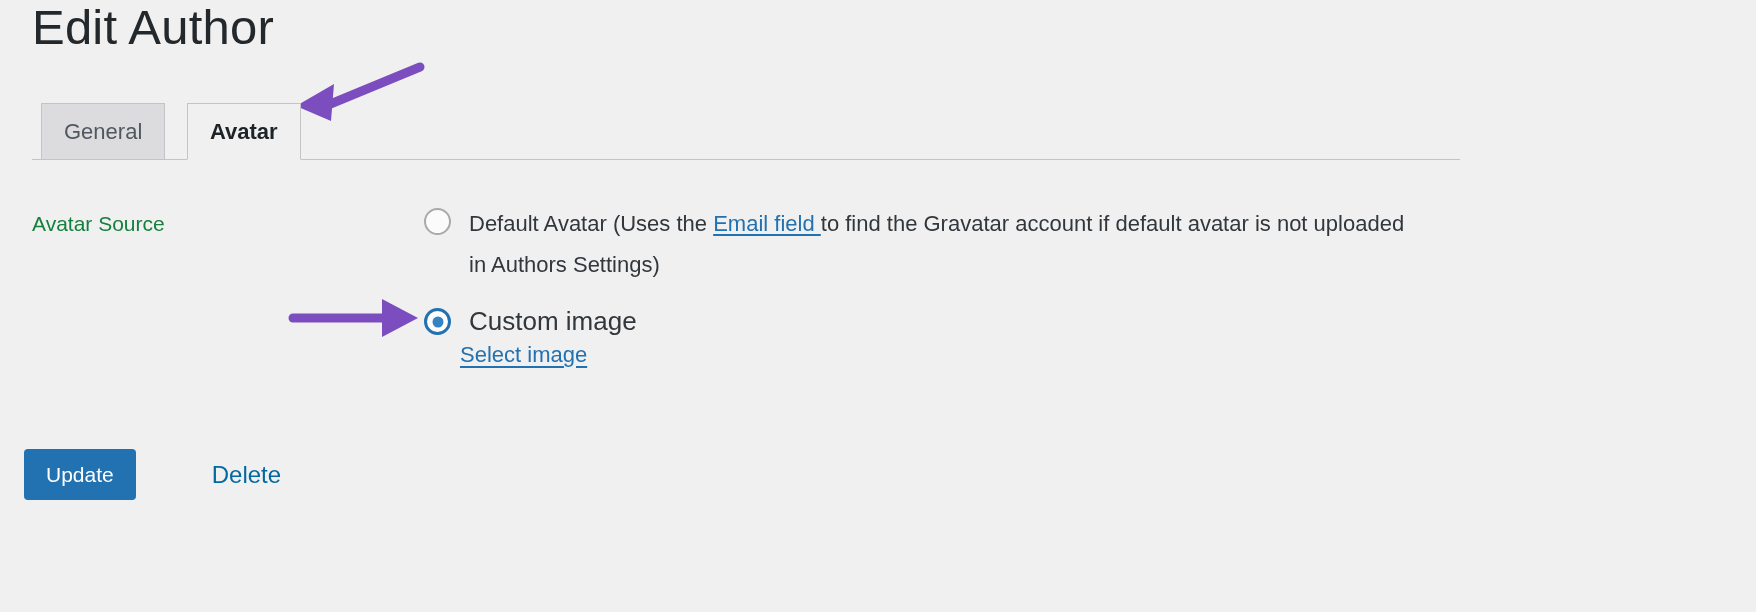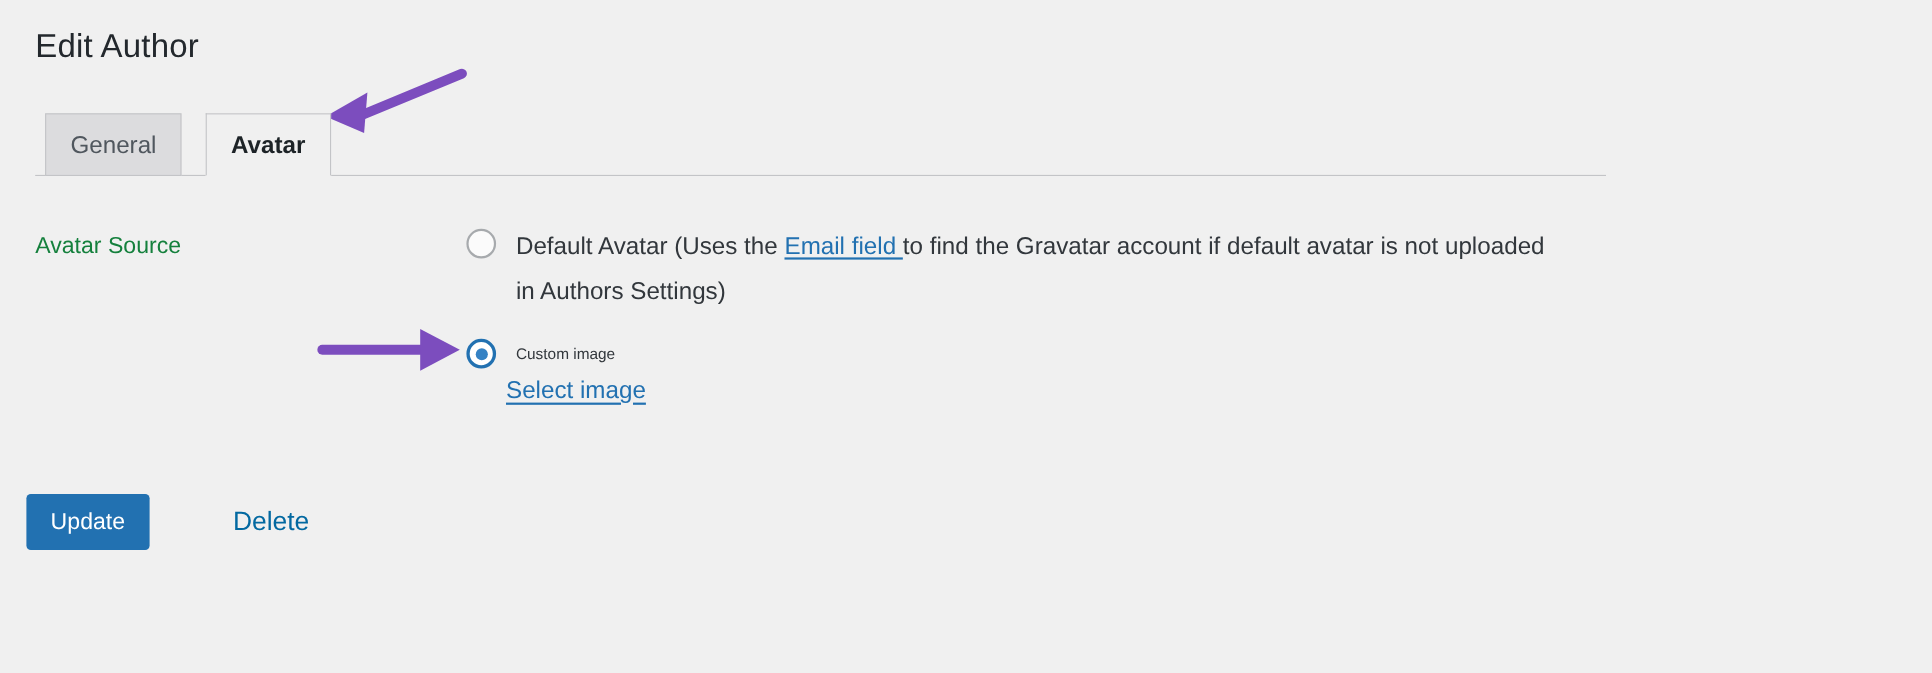--- a/index.html
+++ b/index.html
@@ -19,22 +19,22 @@
   .page {
     position: relative;
     width: 1756px;
     height: 612px;
   }
 
   
   .page-title {
     position: absolute;
     left: 32px;
-    top: 20px;
-    font-size: 30px;
+    top: 4px;
+    font-size: 49px;
     font-weight: 400;
     color: #23282d;
     letter-spacing: 0.2px;
     line-height: 46px;
   }
 
   
   .tabs-wrap {
     position: absolute;
     left: 32px;
@@ -135,21 +135,21 @@
     background: #3582c4;
   }
 
   .opt-text {
     font-size: 22px;
     line-height: 41px;
     color: #32373c;
     max-width: 960px;
   }
   .opt-text-inline {
-    font-size: 14px;
+    font-size: 26px;
     line-height: 36px;
     color: #32373c;
   }
 
   a.link {
     color: #2271b1;
     text-decoration: underline;
     text-underline-offset: 3px;
   }
 

